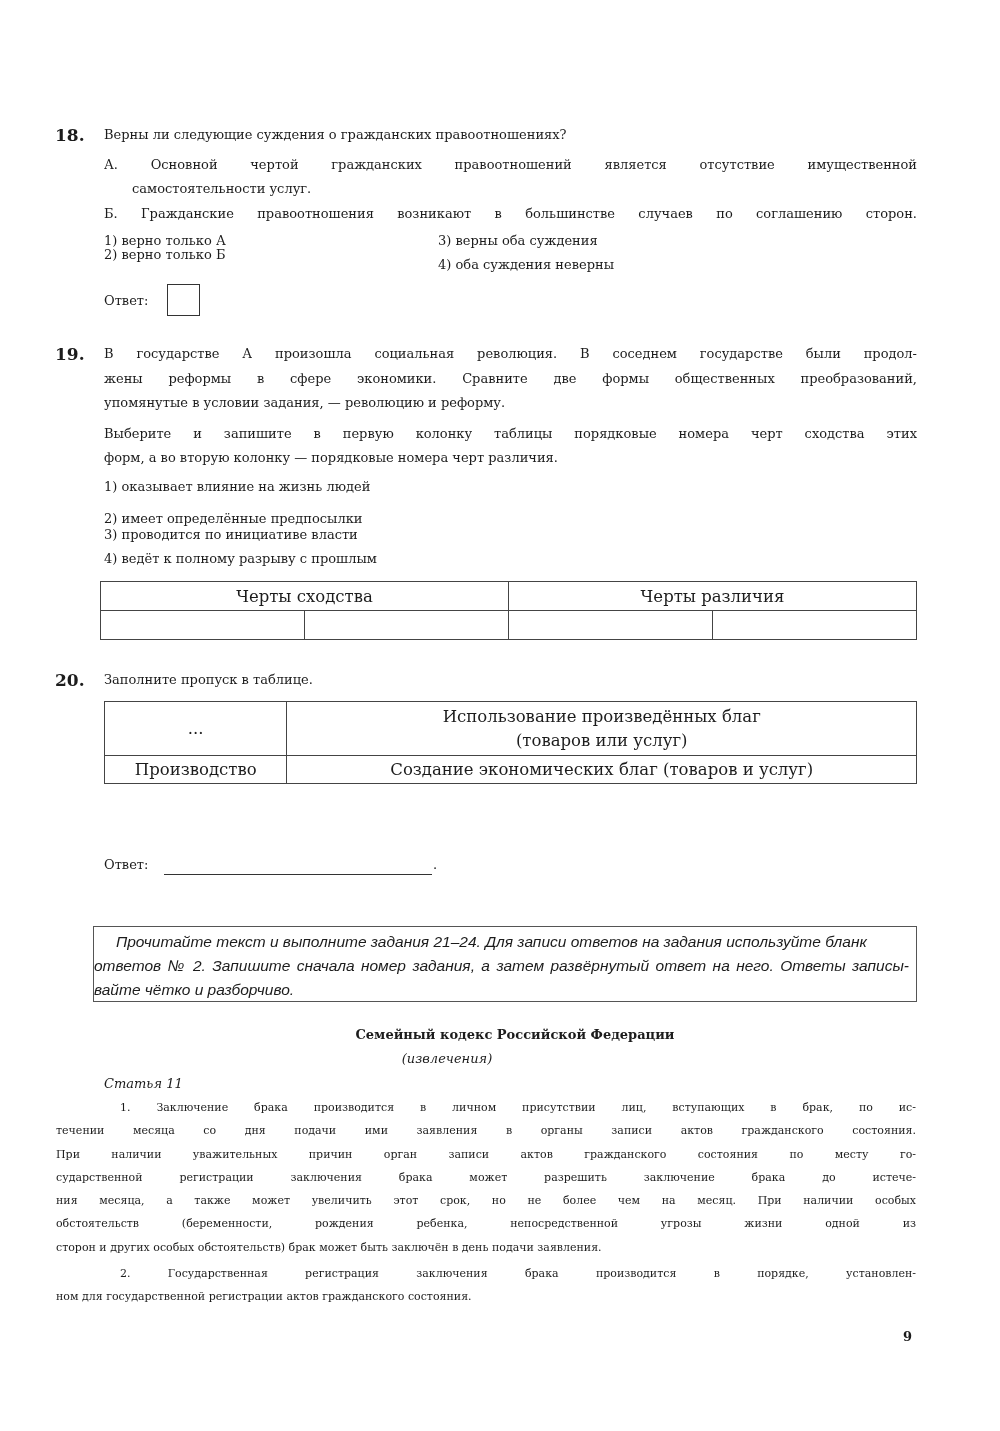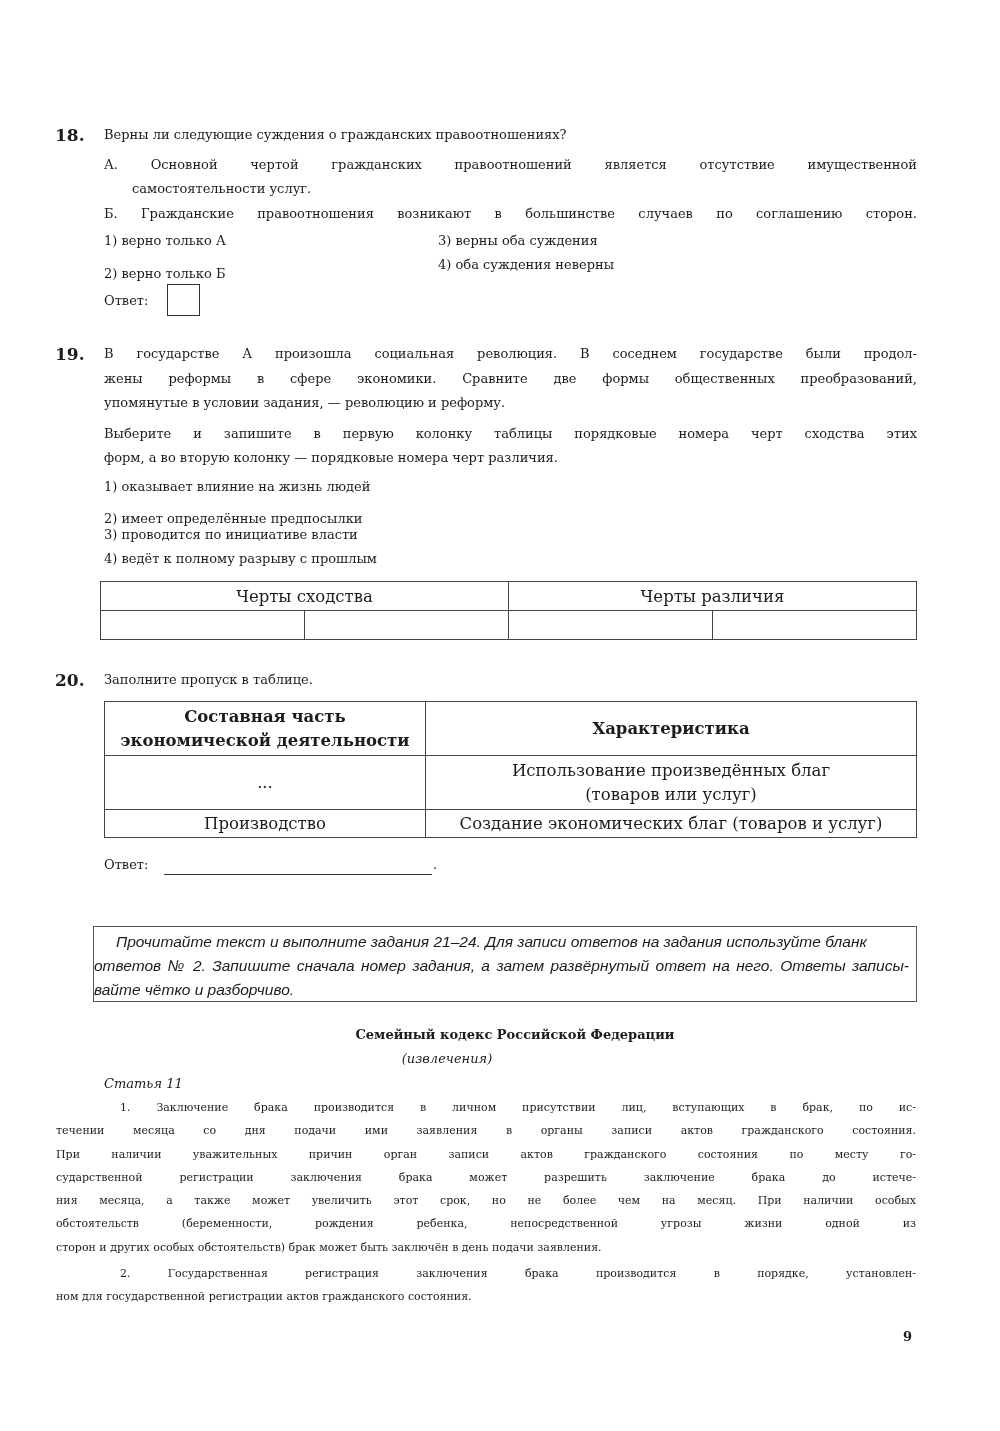--- a/index.html
+++ b/index.html
@@ -36,21 +36,21 @@
   <div>
     <div class="abs txt num" style="left:55px; top:123px;">18.</div>
     <div class="abs txt" style="left:104px; top:123px;">Верны ли следующие суждения о гражданских правоотношениях?</div>
     <div class="abs txt just" style="left:104px; top:153px; width:813px;">А. Основной чертой гражданских правоотношений является отсутствие имущественной</div>
     <div class="abs txt" style="left:132px; top:177px;">самостоятельности услуг.</div>
     <div class="abs txt just" style="left:104px; top:202px; width:813px;">Б. Гражданские правоотношения возникают в большинстве случаев по соглашению сторон.</div>
 
     <div class="abs txt" style="left:104px; top:229px;">
       <span>1)</span>&nbsp;<span>верно только А</span>
     </div>
-    <div class="abs txt" style="left:104px; top:262px;">
+    <div class="abs txt" style="left:104px; top:243px;">
       <span>2)</span>&nbsp;<span>верно только Б</span>
     </div>
     <div class="abs txt" style="left:438px; top:229px;">
       <span>3)</span>&nbsp;<span>верны оба суждения</span>
     </div>
     <div class="abs txt" style="left:438px; top:253px;">
       <span>4)</span>&nbsp;<span>оба суждения неверны</span>
     </div>
 
     <div class="abs txt" style="left:104px; top:289px;">Ответ:</div>
@@ -93,27 +93,20 @@
     </tbody>
       </table>
   </div>
 
   <div>
     <div class="abs txt num" style="left:55px; top:668px;">20.</div>
     <div class="abs txt" style="left:104px; top:668px;">Заполните пропуск в таблице.</div>
 
     <table class="grid" style="left:104px; top:701px; width:813px;">
       <tbody>
-          <tr style="height:54px;">
-        <td class="bold" style="width:320px; line-height:24px;">
-          <span>Составная часть</span><br>
-          <span>экономической деятельности</span>
-        </td>
-        <td class="bold">Характеристика</td>
-      </tr>
       <tr style="height:54px;">
         <td>...</td>
         <td style="line-height:24px;">
           <span>Использование произведённых благ</span><br>
           <span>(товаров или услуг)</span>
         </td>
       </tr>
       <tr style="height:28px;">
         <td>Производство</td>
         <td>Создание экономических благ (товаров и услуг)</td>

